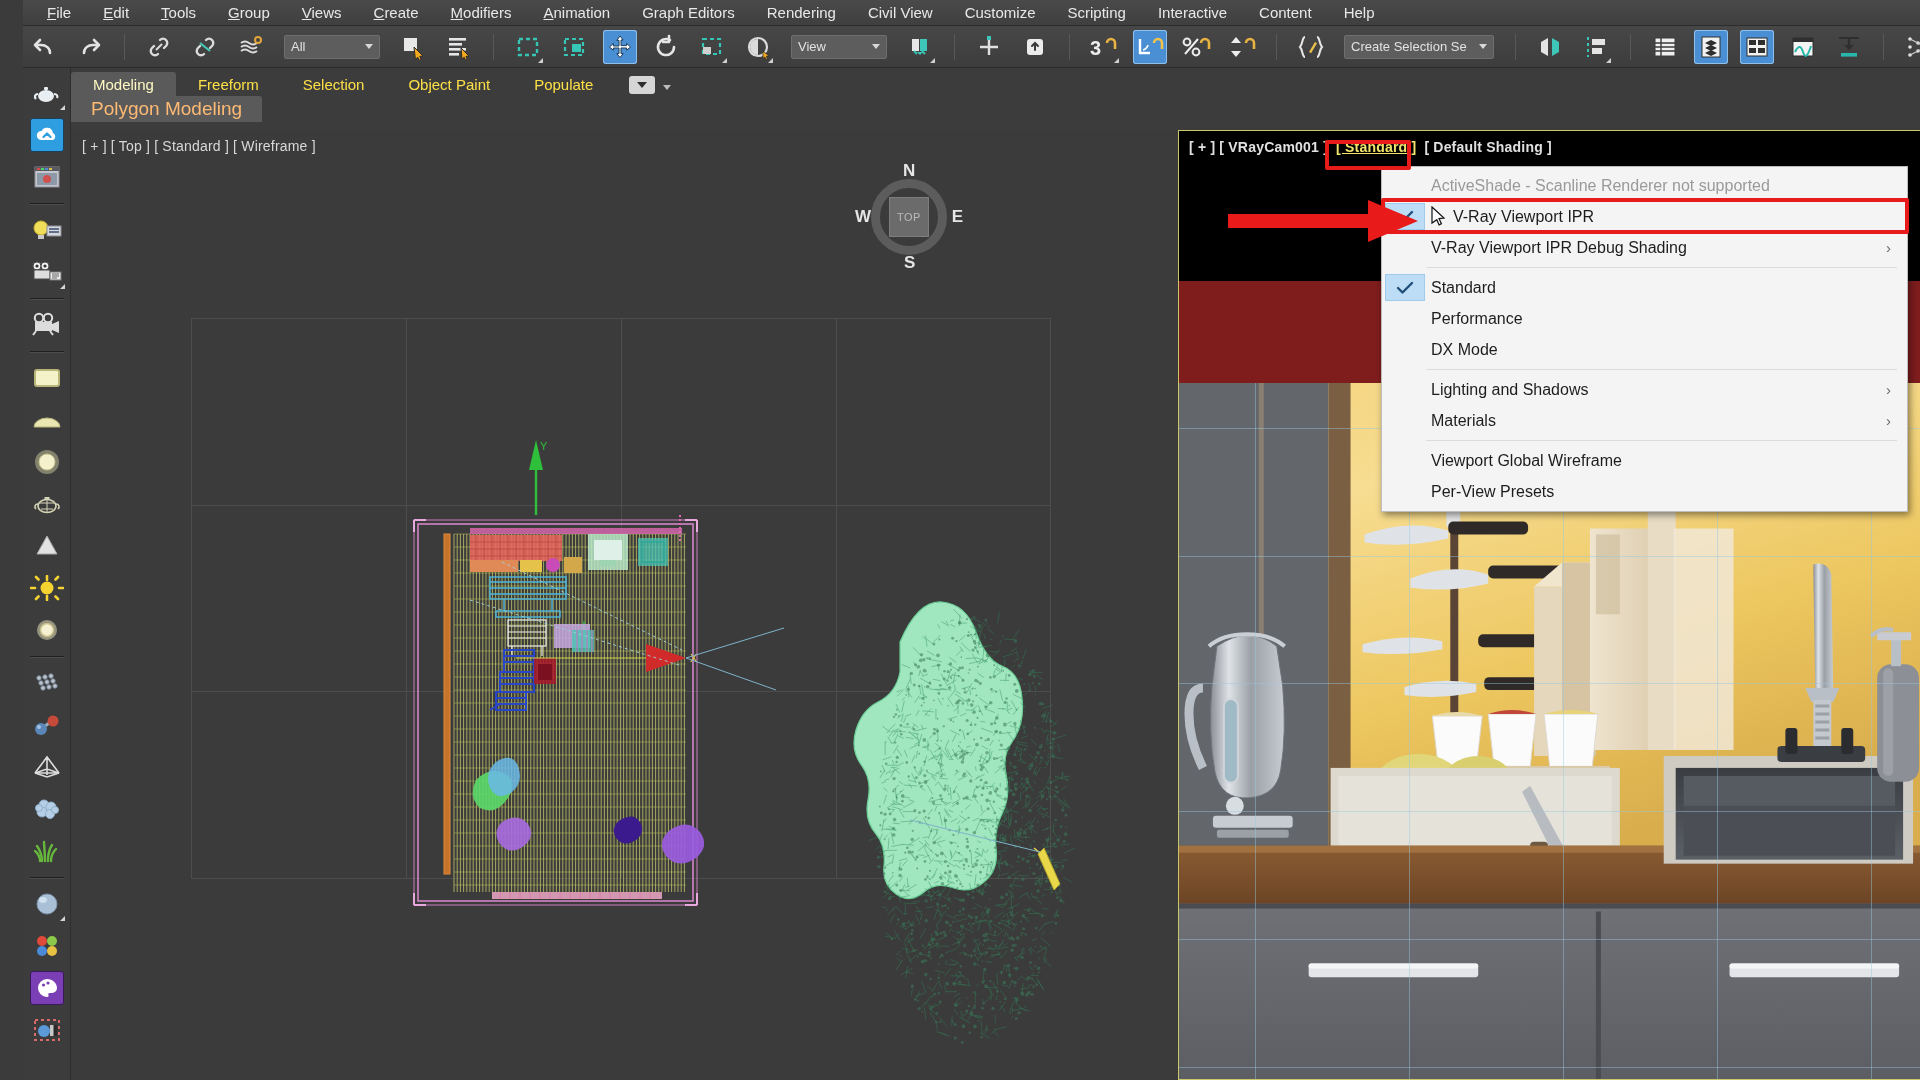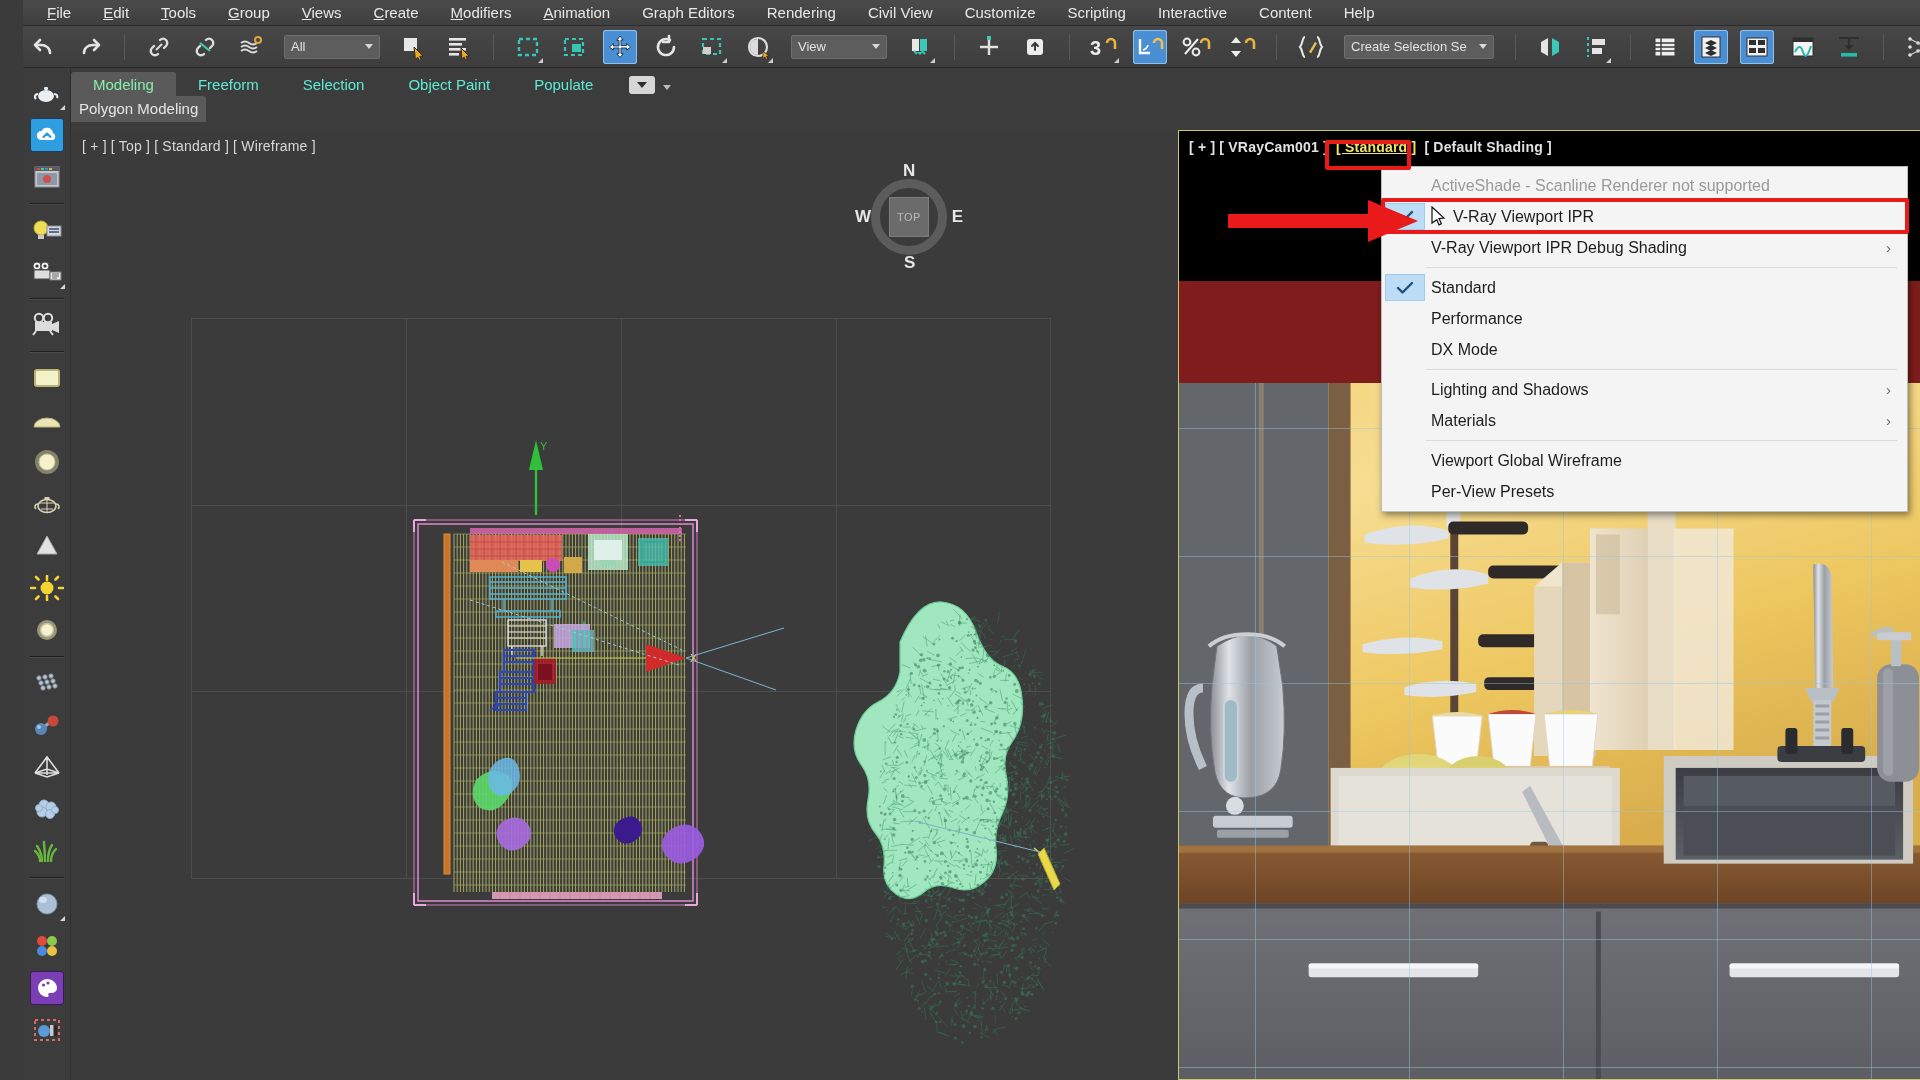--- a/index.html
+++ b/index.html
@@ -55,27 +55,27 @@
   .ribbon {
     position: absolute; left: 0; top: 68px; width: 1920px; height: 62px;
     background: #3c3c3c;
   }
   .ribbon .strip {
     position: absolute; left: 48px; top: 0; right: 0; height: 30px;
     display: flex; align-items: flex-end;
   }
   .rtab {
     height: 26px; line-height: 26px; padding: 0 22px; font-size: 15px;
-    color: #5eead4; background: transparent; cursor: default; white-space: nowrap;
+    color: #fde047; background: transparent; cursor: default; white-space: nowrap;
   }
-  .rtab.active { background: #5a5a5a; color: #86efac; border-radius: 3px 3px 0 0; }
+  .rtab.active { background: #5a5a5a; color: #fef9c3; border-radius: 3px 3px 0 0; }
   .rsub {
     position: absolute; left: 48px; top: 28px; height: 26px;
-    background: #5a5a5a; color: #e5e5e5; font-size: 15px;
-    line-height: 26px; padding: 0 8px; border-radius: 0 3px 0 0;
+    background: #5a5a5a; color: #fdba74; font-size: 19px;
+    line-height: 26px; padding: 0 20px; border-radius: 0 3px 0 0;
   }
   .rpill {
     width: 26px; height: 18px; background: #d6d6d6; border-radius: 3px;
     display:flex; align-items:center; justify-content:center; margin-left: 14px; margin-bottom: 4px;
   }
   .rpill .tri { width:0;height:0;border-left:5px solid transparent;border-right:5px solid transparent;border-top:6px solid #2d2d2d;}
   .rcaret { width:0;height:0;border-left:4px solid transparent;border-right:4px solid transparent;border-top:5px solid #bdbdbd; margin-left:8px; margin-bottom: 8px;}
 
   
   .lefttb {

